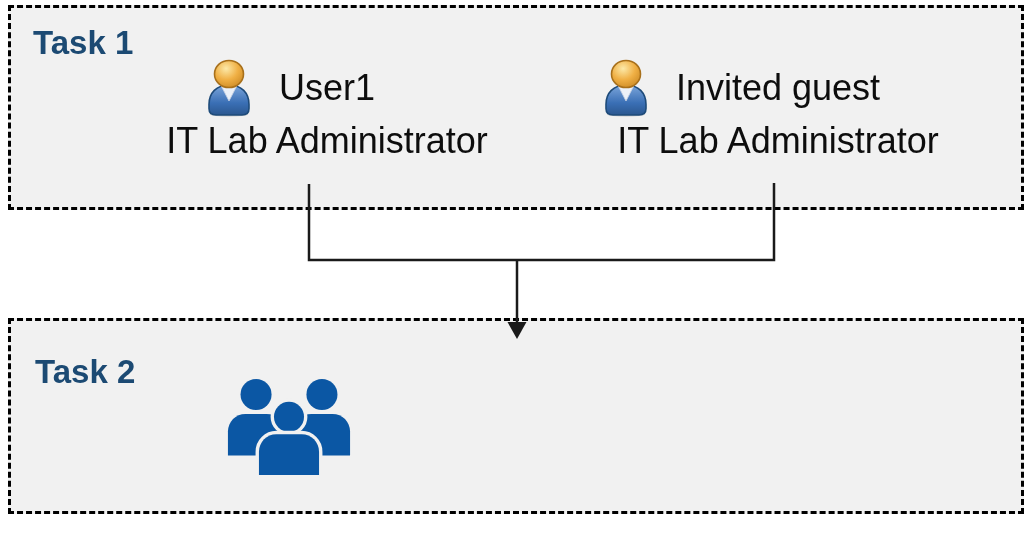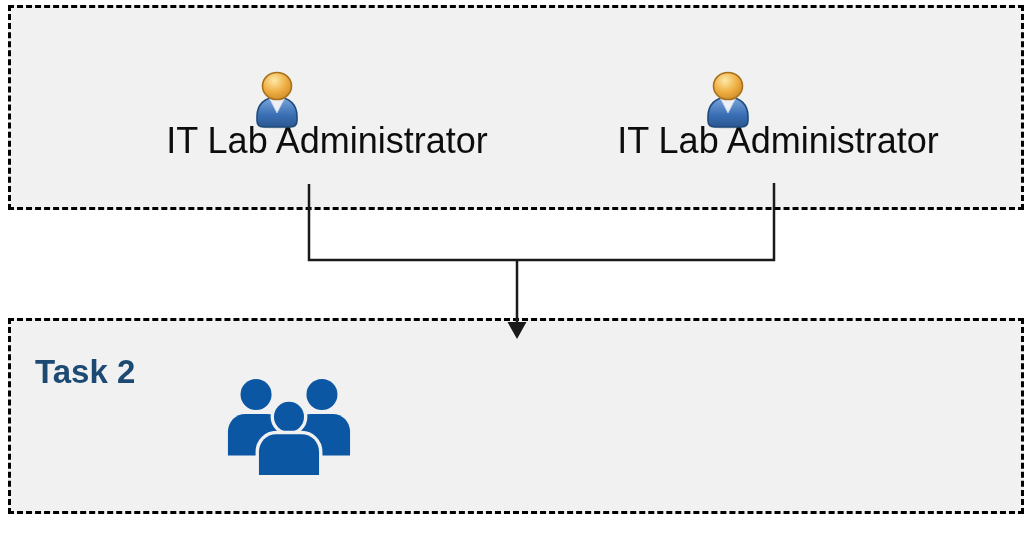--- a/index.html
+++ b/index.html
@@ -44,20 +44,21 @@
     position:absolute; left:0; top:0; width:1028px; height:534px;
     pointer-events:none;
   }
 </style>
 </head>
 <body>
 
 <div id="canvas">
 
   <section class="task-box" id="task1-box">
+    <div class="task-label" id="task1-label">Task 1</div>
 
     <div class="user-block" id="user-block-1">
       <div class="name-line">
         <span class="name-wrap">
           <span class="person-icon">
             <svg viewBox="0 0 56 58" width="56" height="58">
               <defs>
                 <radialGradient id="headGrad1" cx="40%" cy="30%" r="75%">
                   <stop offset="0%" stop-color="#FCE9A8"></stop>
                   <stop offset="55%" stop-color="#F0B045"></stop>
@@ -68,20 +69,21 @@
                   <stop offset="60%" stop-color="#3A6FB5"></stop>
                   <stop offset="100%" stop-color="#2B578F"></stop>
                 </linearGradient>
               </defs>
               <ellipse cx="28" cy="55.5" rx="19" ry="2.2" fill="#000000" opacity="0.12"></ellipse>
               <path d="M28,26 c-12.5,0 -20,8 -20,19.5 v4 c0,4 2.5,6.5 7,6.5 h26 c4.5,0 7,-2.5 7,-6.5 v-4 c0,-11.5 -7.5,-19.5 -20,-19.5 z" fill="url(#bodyGrad1)" stroke="#1E4B7A" stroke-width="1.6"></path>
               <path d="M20.5,27.5 L28,42 L35.5,27.5 Q28,24.5 20.5,27.5 z" fill="#ECF1F8" stroke="#C6D2E3" stroke-width="0.8"></path>
               <ellipse cx="28" cy="15" rx="14.5" ry="13.5" fill="url(#headGrad1)" stroke="#A8701B" stroke-width="1.6"></ellipse>
             </svg>
           </span>
+          <span>User1</span>
         </span>
       </div>
       <div class="role-line">IT Lab Administrator</div>
     </div>
 
     <div class="user-block" id="user-block-2">
       <div class="name-line">
         <span class="name-wrap">
           <span class="person-icon">
             <svg viewBox="0 0 56 58" width="56" height="58">
@@ -96,20 +98,21 @@
                   <stop offset="60%" stop-color="#3A6FB5"></stop>
                   <stop offset="100%" stop-color="#2B578F"></stop>
                 </linearGradient>
               </defs>
               <ellipse cx="28" cy="55.5" rx="19" ry="2.2" fill="#000000" opacity="0.12"></ellipse>
               <path d="M28,26 c-12.5,0 -20,8 -20,19.5 v4 c0,4 2.5,6.5 7,6.5 h26 c4.5,0 7,-2.5 7,-6.5 v-4 c0,-11.5 -7.5,-19.5 -20,-19.5 z" fill="url(#bodyGrad2)" stroke="#1E4B7A" stroke-width="1.6"></path>
               <path d="M20.5,27.5 L28,42 L35.5,27.5 Q28,24.5 20.5,27.5 z" fill="#ECF1F8" stroke="#C6D2E3" stroke-width="0.8"></path>
               <ellipse cx="28" cy="15" rx="14.5" ry="13.5" fill="url(#headGrad2)" stroke="#A8701B" stroke-width="1.6"></ellipse>
             </svg>
           </span>
+          <span>Invited guest</span>
         </span>
       </div>
       <div class="role-line">IT Lab Administrator</div>
     </div>
   </section>
 
   <section class="task-box" id="task2-box">
     <div class="task-label" id="task2-label">Task 2</div>
 
     <span id="group-icon">

